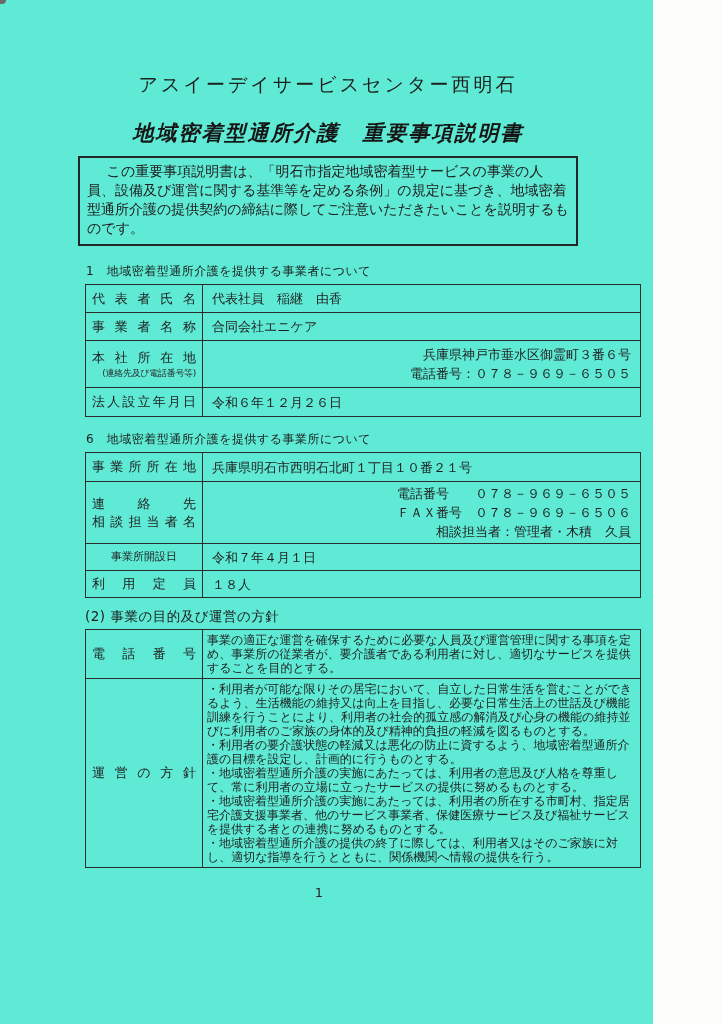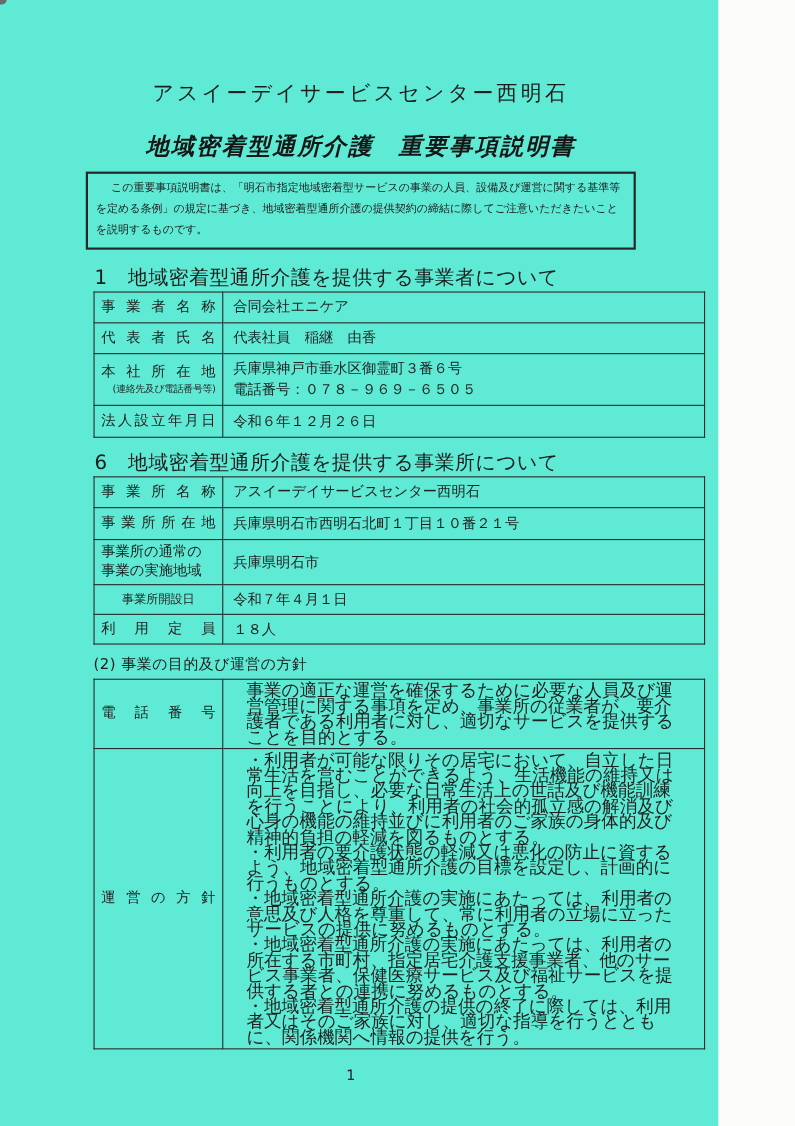--- a/index.html
+++ b/index.html
@@ -43,27 +43,27 @@
     color: #161616;
     font-style: italic;
   }
   .notice-box {
     margin: 0 -7px 17px -7px;
     border: 2px solid #262626;
     padding: 4px 7px 6px 7px;
   }
   .notice-box p {
     margin: 0;
-    font-size: 10px; line-height: 19px;
+    font-size: 14px; line-height: 19px;
     text-indent: 1.4em;
     color: #202020;
   }
   .sec-heading {
     margin: 0 0 4px 1px;
-    font-size: 18px; line-height: 17px;
+    font-size: 12px; line-height: 17px;
     letter-spacing: 0.5px;
     color: #1c1c1c;
   }
   .sub-heading {
     margin: 7px 0 4px 0;
     font-size: 13.5px; line-height: 17px;
     letter-spacing: 0.5px;
     color: #1c1c1c;
   }
   table.tbl {
@@ -87,30 +87,30 @@
     text-align-last: justify;
   }
   .cl { font-size: 11px; line-height: 18px; text-align: center; text-align-last: center; }
   .ll { font-size: 13px; line-height: 18px; text-align: left; text-align-last: left; }
   .sub-label {
     font-size: 9px; line-height: 12px;
     text-align: right; white-space: nowrap;
     letter-spacing: -0.3px;
     color: #2a2a2a;
   }
-  .vline { margin: 0; }
+  .vline { margin: 0; text-align: right; }
   tr.h28 { height: 28px; }
   tr.h29 { height: 29px; }
   tr.h27 { height: 27px; }
   tr.h40 { height: 40px; }
   tr.h47 { height: 47px; }
   tr.h61 { height: 61px; }
   tr.h43 { height: 43px; }
   .gap-after-office { margin-bottom: 24px; }
-  td.small-text { font-size: 16px; line-height: 14px; padding: 3px 21px; }
+  td.small-text { font-size: 12px; line-height: 14px; padding: 3px 4px; }
   td.small-text p { margin: 0; }
   .page-number {
     width: 556px;
     margin-top: 17px;
     text-align: center;
     font-size: 13px;
     color: #242424;
     transform: translateX(-44px);
   }
 </style>
@@ -132,29 +132,29 @@
     <div class="sec-heading">1　地域密着型通所介護を提供する事業者について</div>
 
     <table class="tbl">
       <colgroup>
           <col class="c-label">
           <col>
         </colgroup>
       <tbody>
           <tr class="h28">
         <th>
+              <div class="jl">代表者氏名</div>
+            </th>
+        <td>代表社員　稲継　由香</td>
+      </tr>
+      <tr class="h28">
+        <th>
               <div class="jl">事業者名称</div>
             </th>
         <td>合同会社エニケア</td>
-      </tr>
-      <tr class="h28">
-        <th>
-              <div class="jl">代表者氏名</div>
-            </th>
-        <td>代表社員　稲継　由香</td>
       </tr>
       <tr class="h47">
         <th>
           <div class="jl">本社所在地</div>
           <div class="sub-label">(連絡先及び電話番号等)</div>
         </th>
         <td>
           <p class="vline">兵庫県神戸市垂水区御霊町３番６号</p>
           <p class="vline">電話番号：０７８－９６９－６５０５</p>
         </td>
@@ -169,38 +169,36 @@
       </table>
 
     <div class="sec-heading" style="margin-top:14px;">6　地域密着型通所介護を提供する事業所について</div>
 
     <table class="tbl gap-after-office">
       <colgroup>
           <col class="c-label">
           <col>
         </colgroup>
       <tbody>
-          <tr class="h28">
-        <th>
-              <div class="jl">事業所名称</div>
-            </th>
-        <td>アスイーデイサービスセンター西明石</td>
-      </tr>
       <tr class="h29">
         <th>
               <div class="jl">事業所所在地</div>
             </th>
         <td>兵庫県明石市西明石北町１丁目１０番２１号</td>
       </tr>
-      <tr class="h40">
-        <th>
-          <div class="ll">事業所の通常の</div>
-          <div class="ll">事業の実施地域</div>
+      <tr class="h61">
+        <th>
+          <div class="jl">連絡先</div>
+          <div class="jl">相談担当者名</div>
         </th>
-        <td>兵庫県明石市</td>
+        <td>
+          <p class="vline">電話番号　　０７８－９６９－６５０５</p>
+          <p class="vline">ＦＡＸ番号　０７８－９６９－６５０６</p>
+          <p class="vline">相談担当者：管理者・木積　久員</p>
+        </td>
       </tr>
       <tr class="h27">
         <th>
               <div class="cl">事業所開設日</div>
             </th>
         <td>令和７年４月１日</td>
       </tr>
       <tr class="h27">
         <th>
               <div class="jl">利用定員</div>

